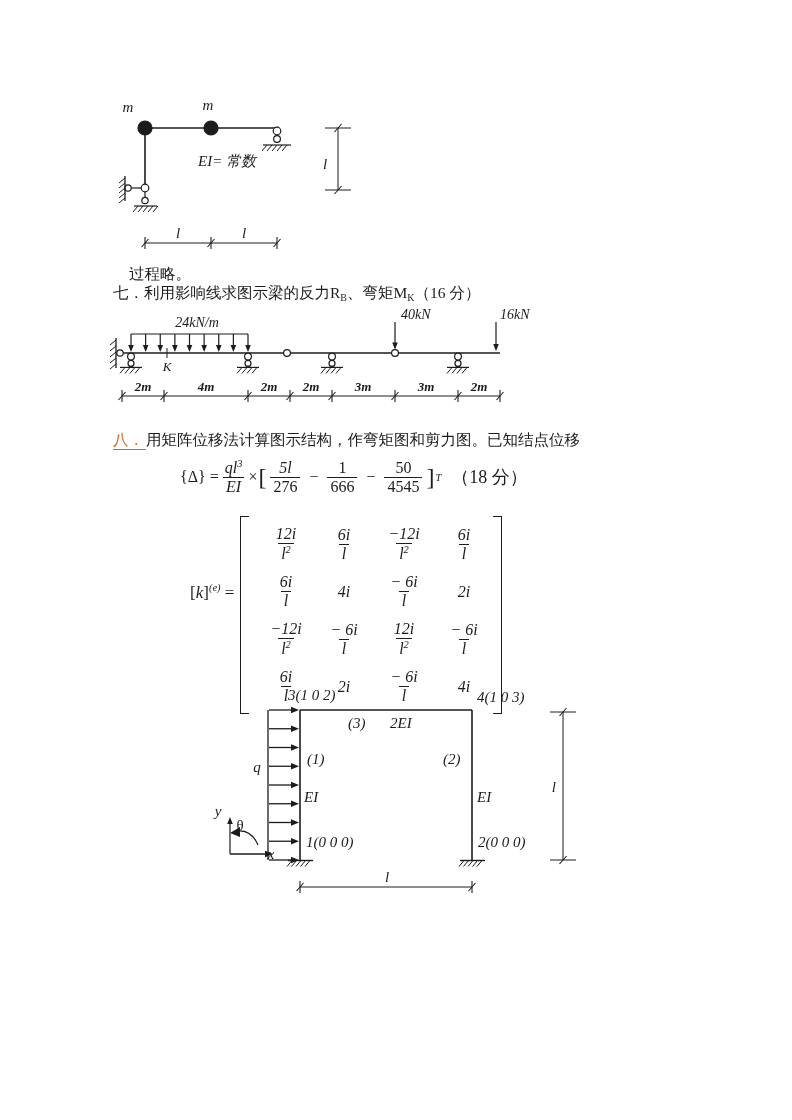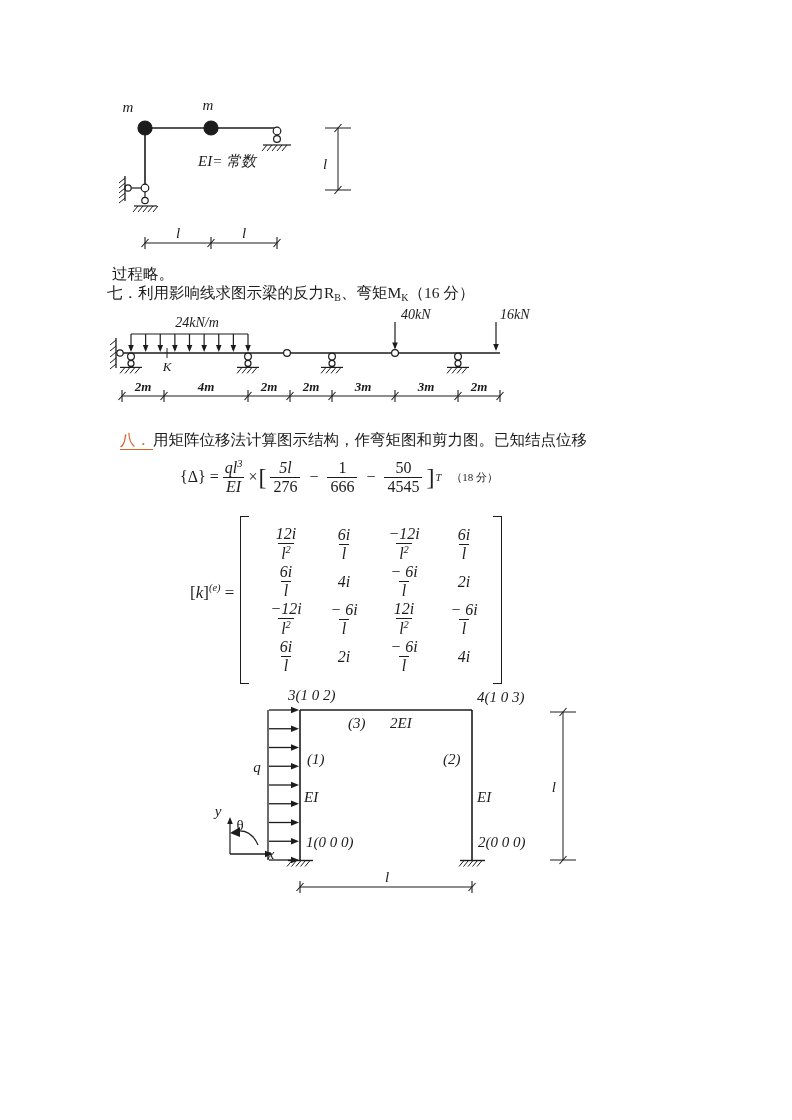--- a/index.html
+++ b/index.html
@@ -1,38 +1,38 @@
 <!DOCTYPE html>
 <html><head>
 <meta charset="utf-8">
 <style>
   html,body{margin:0;padding:0;}
   body{width:792px;height:1120px;background:#ffffff;position:relative;
        font-family:"Liberation Serif",serif;color:#1c1c1c;overflow:hidden;}
   .abs{position:absolute;}
-  .cn{font-size:15.5px;line-height:1.2;white-space:nowrap;}
+  .cn{font-size:15.5px;line-height:1.2;white-space:nowrap;margin-left:17px;}
   .it{font-style:italic;}
   sub.sm{font-size:10px;vertical-align:-3px;}
   .q8num{border-bottom:1.5px solid;padding-right:2px;padding-bottom:1px;}
   
   .formula{display:flex;align-items:center;font-size:16px;white-space:nowrap;}
   .frac{display:inline-flex;flex-direction:column;align-items:center;
         vertical-align:middle;margin:0 3px;line-height:1.12;font-size:16px;}
   .frac .den{border-top:1.3px solid #1c1c1c;padding:0 3px;}
   .frac .num{padding:0 3px;}
   sup.s{font-size:10.5px;}
   .bigbr{font-size:24px;font-weight:400;margin:0 1px;}
-  .score{font-size:11px;margin-left:10px;}
+  .score{font-size:18px;margin-left:10px;}
   
   .matrix-wrap{display:flex;align-items:stretch;}
   .br{width:8px;border:1.7px solid #1c1c1c;}
   .br.l{border-right:none;margin-right:1px;}
   .br.r{border-left:none;margin-left:1px;}
   .mgrid{display:grid;grid-template-columns:66px 50px 70px 50px;
-         padding:9px 3px;align-items:center;justify-items:center;
+         row-gap:10px;padding:9px 3px;align-items:center;justify-items:center;
          font-size:16px;}
   .mcell .frac{margin:0;}
   .mlhs{font-size:17px;white-space:nowrap;font-family:Liberation Serif, serif;}
   svg text{font-family:"Liberation Serif",serif;fill:#1c1c1c;}
 </style>
 </head>
 <body>
 
 <svg class="abs" style="left:100px;top:90px" width="260" height="170" viewBox="0 0 260 170">
   <g id="fig1-geo">
@@ -81,21 +81,21 @@
   <text x="28" y="22" font-size="15" font-style="italic" text-anchor="middle">m</text>
   <text x="108" y="20" font-size="15" font-style="italic" text-anchor="middle">m</text>
   <text x="98" y="76" font-size="15" font-style="italic">EI= 常数</text>
   <text x="225" y="79" font-size="15" font-style="italic" text-anchor="middle">l</text>
   <text x="78" y="148" font-size="15" font-style="italic" text-anchor="middle">l</text>
   <text x="144" y="148" font-size="15" font-style="italic" text-anchor="middle">l</text>
 </svg>
 
 <div class="abs cn" style="left:112px;top:265px">过程略。</div>
 
-<div class="abs cn" style="left:107px;top:284px">
+<div class="abs cn" style="left:96px;top:284px">
   <span>七．利用影响线求图示梁的反力R</span><sub class="sm">B</sub><span>、弯矩M</span><sub class="sm">K</sub><span>（16 分）</span>
 </div>
 
 <svg class="abs" style="left:105px;top:300px" width="440" height="110" viewBox="0 0 440 110">
   <g id="fig2-geo">
       <line x1="17" y1="53" x2="395" y2="53" stroke="#1c1c1c" stroke-width="1.6"></line>
       <line x1="11" y1="38" x2="11" y2="68" stroke="#1c1c1c" stroke-width="1.3"></line>
       <line x1="11" y1="40" x2="5" y2="45" stroke="#1c1c1c" stroke-width="1"></line>
       <line x1="11" y1="46" x2="5" y2="51" stroke="#1c1c1c" stroke-width="1"></line>
       <line x1="11" y1="52" x2="5" y2="57" stroke="#1c1c1c" stroke-width="1"></line>
@@ -182,21 +182,21 @@
     <text x="38" y="91">2m</text>
     <text x="101" y="91">4m</text>
     <text x="164" y="91">2m</text>
     <text x="206" y="91">2m</text>
     <text x="258" y="91">3m</text>
     <text x="321" y="91">3m</text>
     <text x="374" y="91">2m</text>
   </g>
 </svg>
 
-<div class="abs cn" style="left:120px;top:431px">
+<div class="abs cn" style="left:96px;top:431px">
   <span class="q8num" style="color:#d2622a">八．</span><span>用矩阵位移法计算图示结构，作弯矩图和剪力图。已知结点位移</span>
 </div>
 
 <div class="abs formula" style="left:180px;top:458px">
   <span>{Δ} =</span>
   <span class="frac">
     <span class="num it"><span>ql</span><sup class="s">3</sup></span>
     <span class="den it">EI</span>
   </span>
   <span>×</span>

